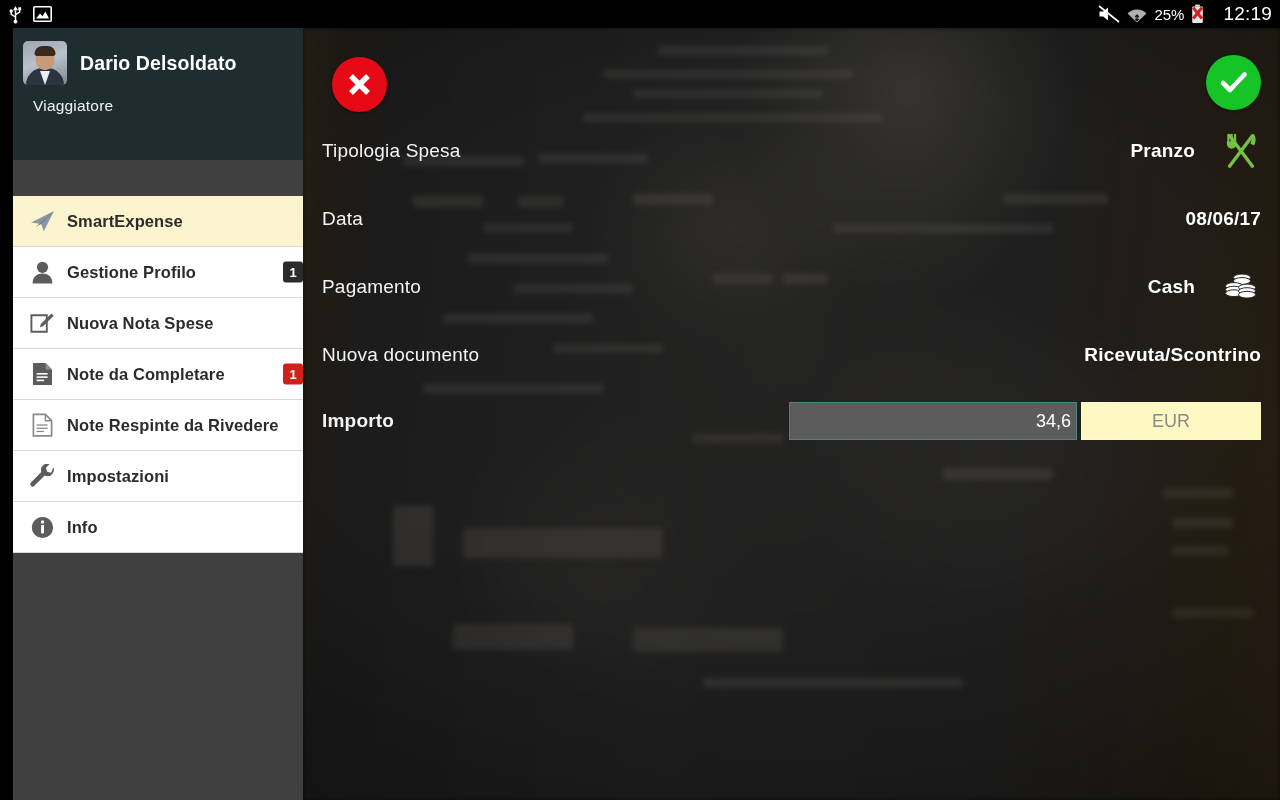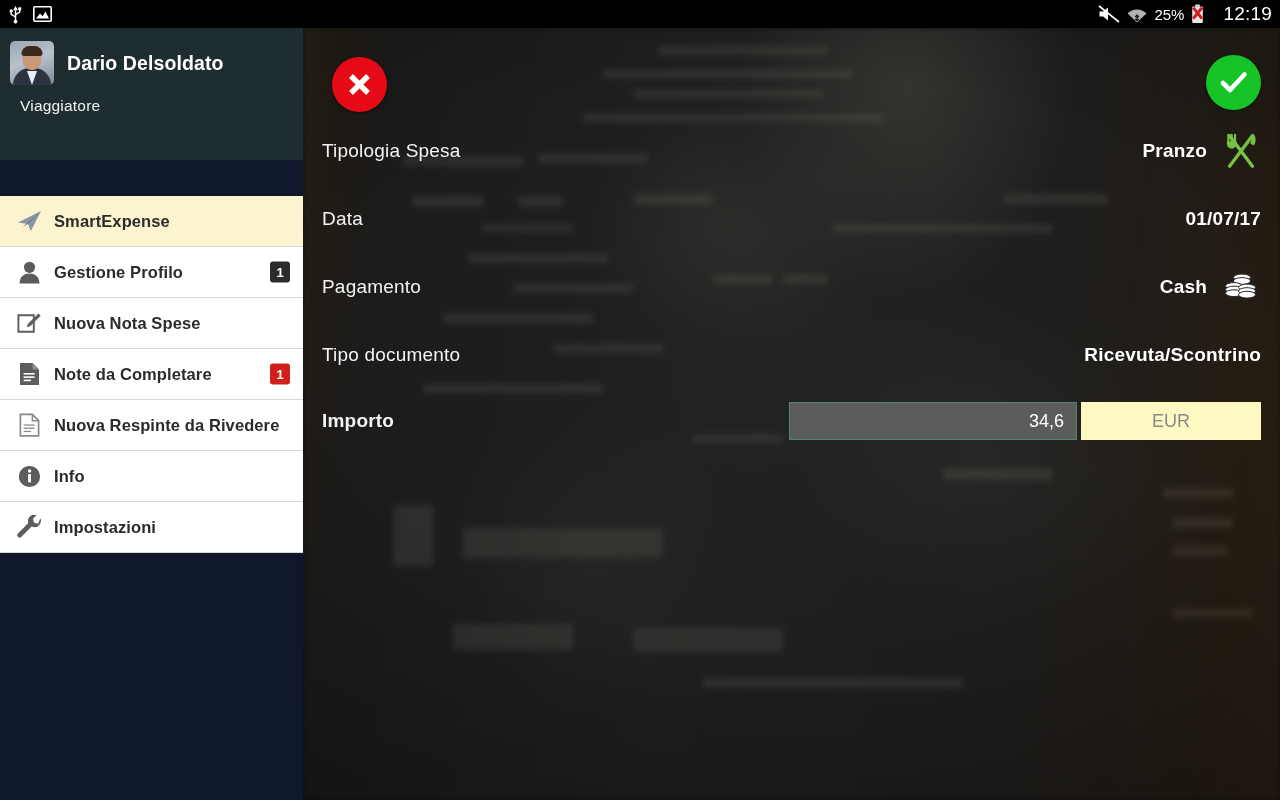--- a/index.html
+++ b/index.html
@@ -19,22 +19,22 @@
     gap:36px;
   }
   #status-left { display:flex; align-items:center; gap:10px; }
   #status-right { display:flex; align-items:center; gap:7px; }
   .sb-time { font-size:19px; font-weight:400; letter-spacing:.2px; margin-left:12px; }
   .sb-pct  { font-size:15px; font-weight:400; }
   .sb-ico  { display:block; }
 
   
   #sidebar {
-    position:absolute; top:28px; left:0; width:359px; height:772px;
-    background:#0f172a; overflow:hidden;
+    position:absolute; top:28px; left:13px; width:359px; height:772px;
+    background:#404040; overflow:hidden;
   }
   #sidebar-header {
     background:#1e2e30; height:132px; width:303px;
     padding:13px 0 0 10px; position:relative;
   }
   .sb-user { display:flex; align-items:center; }
   #avatar {
     width:44px; height:44px; border-radius:5px;
     background:linear-gradient(160deg,#9aa6b2 0%,#b9c2cb 45%,#7d8894 100%);
     position:relative; overflow:hidden; flex:none;
@@ -141,33 +141,33 @@
   #form { position:absolute; left:0; top:0; width:977px; }
   .form-row {
     position:absolute; left:19px; right:19px; height:40px;
     display:flex; align-items:center;
   }
   .fr-label {
     color:#f3f3f3; font-size:19px; letter-spacing:.2px; white-space:nowrap;
   }
   .fr-label.bold { font-weight:bold; }
   .fr-right {
-    margin-left:auto; display:flex; align-items:center; gap:14px;
+    margin-left:auto; display:flex; align-items:center; gap:26px;
   }
   .fr-value {
     color:#fff; font-size:19px; font-weight:bold; letter-spacing:.2px; white-space:nowrap;
   }
 
   .val-icon { width:40px; height:40px; display:flex; align-items:center; justify-content:center; }
 
   #amount-input {
     width:288px; height:38px;
     background:#5c5c5c; border:1px solid #4e8579;
     color:#ffffff; font-size:18px; text-align:right;
-    padding:0 12px; font-family:"Liberation Sans", sans-serif;
+    padding:0 5px; font-family:"Liberation Sans", sans-serif;
     outline:none;
   }
   #currency-button {
     width:180px; height:38px; background:#fef9c3; border:none;
     color:#8a8a8a; font-size:18px; cursor:pointer;
     font-family:"Liberation Sans", sans-serif;
   }
 </style>
 </head>
 <body>
@@ -288,41 +288,41 @@
         <svg width="21" height="24" viewBox="0 0 21 24">
           <path d="M1.4 1.4 h12 l6.2 6.2 v15.2 h-18.2 z" fill="none" stroke="#8a8a8a" stroke-width="1.7"></path>
           <path d="M13.4 1.6 v6.2 h6" fill="none" stroke="#8a8a8a" stroke-width="1.5"></path>
           <g fill="#8a8a8a">
               <rect x="4.6" y="11.4" width="11" height="1.3"></rect>
               <rect x="4.6" y="14.6" width="11" height="1.3"></rect>
               <rect x="4.6" y="17.8" width="7.4" height="1.3"></rect>
             </g>
         </svg>
       </span>
-      <span class="mi-label">Nuova Respinte da Rivedere</span>
+      <span class="mi-label">Note Respinte da Rivedere</span>
+    </div>
+
+    <div class="menu-item">
+      <span class="mi-icon">
+        <svg width="25" height="24" viewBox="0 0 25 24">
+          <path d="M23.4 3.3 a6.4 6.4 0 0 1 -8.7 8.2 L4.4 21.8 a2.4 2.4 0 0 1 -3.4 -3.4 L11.3 8.1 A6.4 6.4 0 0 1 19.6 0.1 L16 3.7 l1.1 4 4 1.1 Z" fill="#5c5c5c"></path>
+        </svg>
+      </span>
+      <span class="mi-label">Impostazioni</span>
     </div>
 
     <div class="menu-item">
       <span class="mi-icon">
         <svg width="23" height="23" viewBox="0 0 23 23">
           <circle cx="11.5" cy="11.5" r="10.6" fill="#5c5c5c"></circle>
           <rect x="10.1" y="9.1" width="2.9" height="8.3" fill="#fff"></rect>
           <circle cx="11.55" cy="6" r="1.7" fill="#fff"></circle>
         </svg>
       </span>
       <span class="mi-label">Info</span>
-    </div>
-
-    <div class="menu-item">
-      <span class="mi-icon">
-        <svg width="25" height="24" viewBox="0 0 25 24">
-          <path d="M23.4 3.3 a6.4 6.4 0 0 1 -8.7 8.2 L4.4 21.8 a2.4 2.4 0 0 1 -3.4 -3.4 L11.3 8.1 A6.4 6.4 0 0 1 19.6 0.1 L16 3.7 l1.1 4 4 1.1 Z" fill="#5c5c5c"></path>
-        </svg>
-      </span>
-      <span class="mi-label">Impostazioni</span>
     </div>
 
   </div>
 
   <div id="sb-scroll-track"></div>
 </div>
 
 <div id="content">
 
   <div id="receipt-bg">
@@ -391,21 +391,21 @@
             </g>
             <path d="M33.8 3 c3.2 2.4 3.4 9.2 .5 12.2 l-3.4 -2.1 z" fill="#76c043"></path>
           </svg>
         </span>
       </span>
     </div>
 
     <div class="form-row" style="top:171px;">
       <span class="fr-label">Data</span>
       <span class="fr-right">
-        <span class="fr-value">01/07/17</span>
+        <span class="fr-value">08/06/17</span>
       </span>
     </div>
 
     <div class="form-row" style="top:239px;">
       <span class="fr-label">Pagamento</span>
       <span class="fr-right">
         <span class="fr-value">Cash</span>
         <span class="val-icon">
           <svg width="36" height="34" viewBox="0 0 36 34">
             <g fill="#ffffff" stroke="#2a2a2a" stroke-width="1">
@@ -417,21 +417,21 @@
               <ellipse cx="24" cy="17.5" rx="8.5" ry="3.4"></ellipse>
               <ellipse cx="24" cy="21.1" rx="8.5" ry="3.4"></ellipse>
               <ellipse cx="24" cy="24.7" rx="8.5" ry="3.4"></ellipse>
             </g>
           </svg>
         </span>
       </span>
     </div>
 
     <div class="form-row" style="top:307px;">
-      <span class="fr-label">Tipo documento</span>
+      <span class="fr-label">Nuova documento</span>
       <span class="fr-right">
         <span class="fr-value">Ricevuta/Scontrino</span>
       </span>
     </div>
 
     <div class="form-row" style="top:373px;">
       <span class="fr-label bold">Importo</span>
       <span class="fr-right" style="gap:4px;">
         <input id="amount-input" type="text" value="34,6" style="">
         <button id="currency-button">EUR</button>

